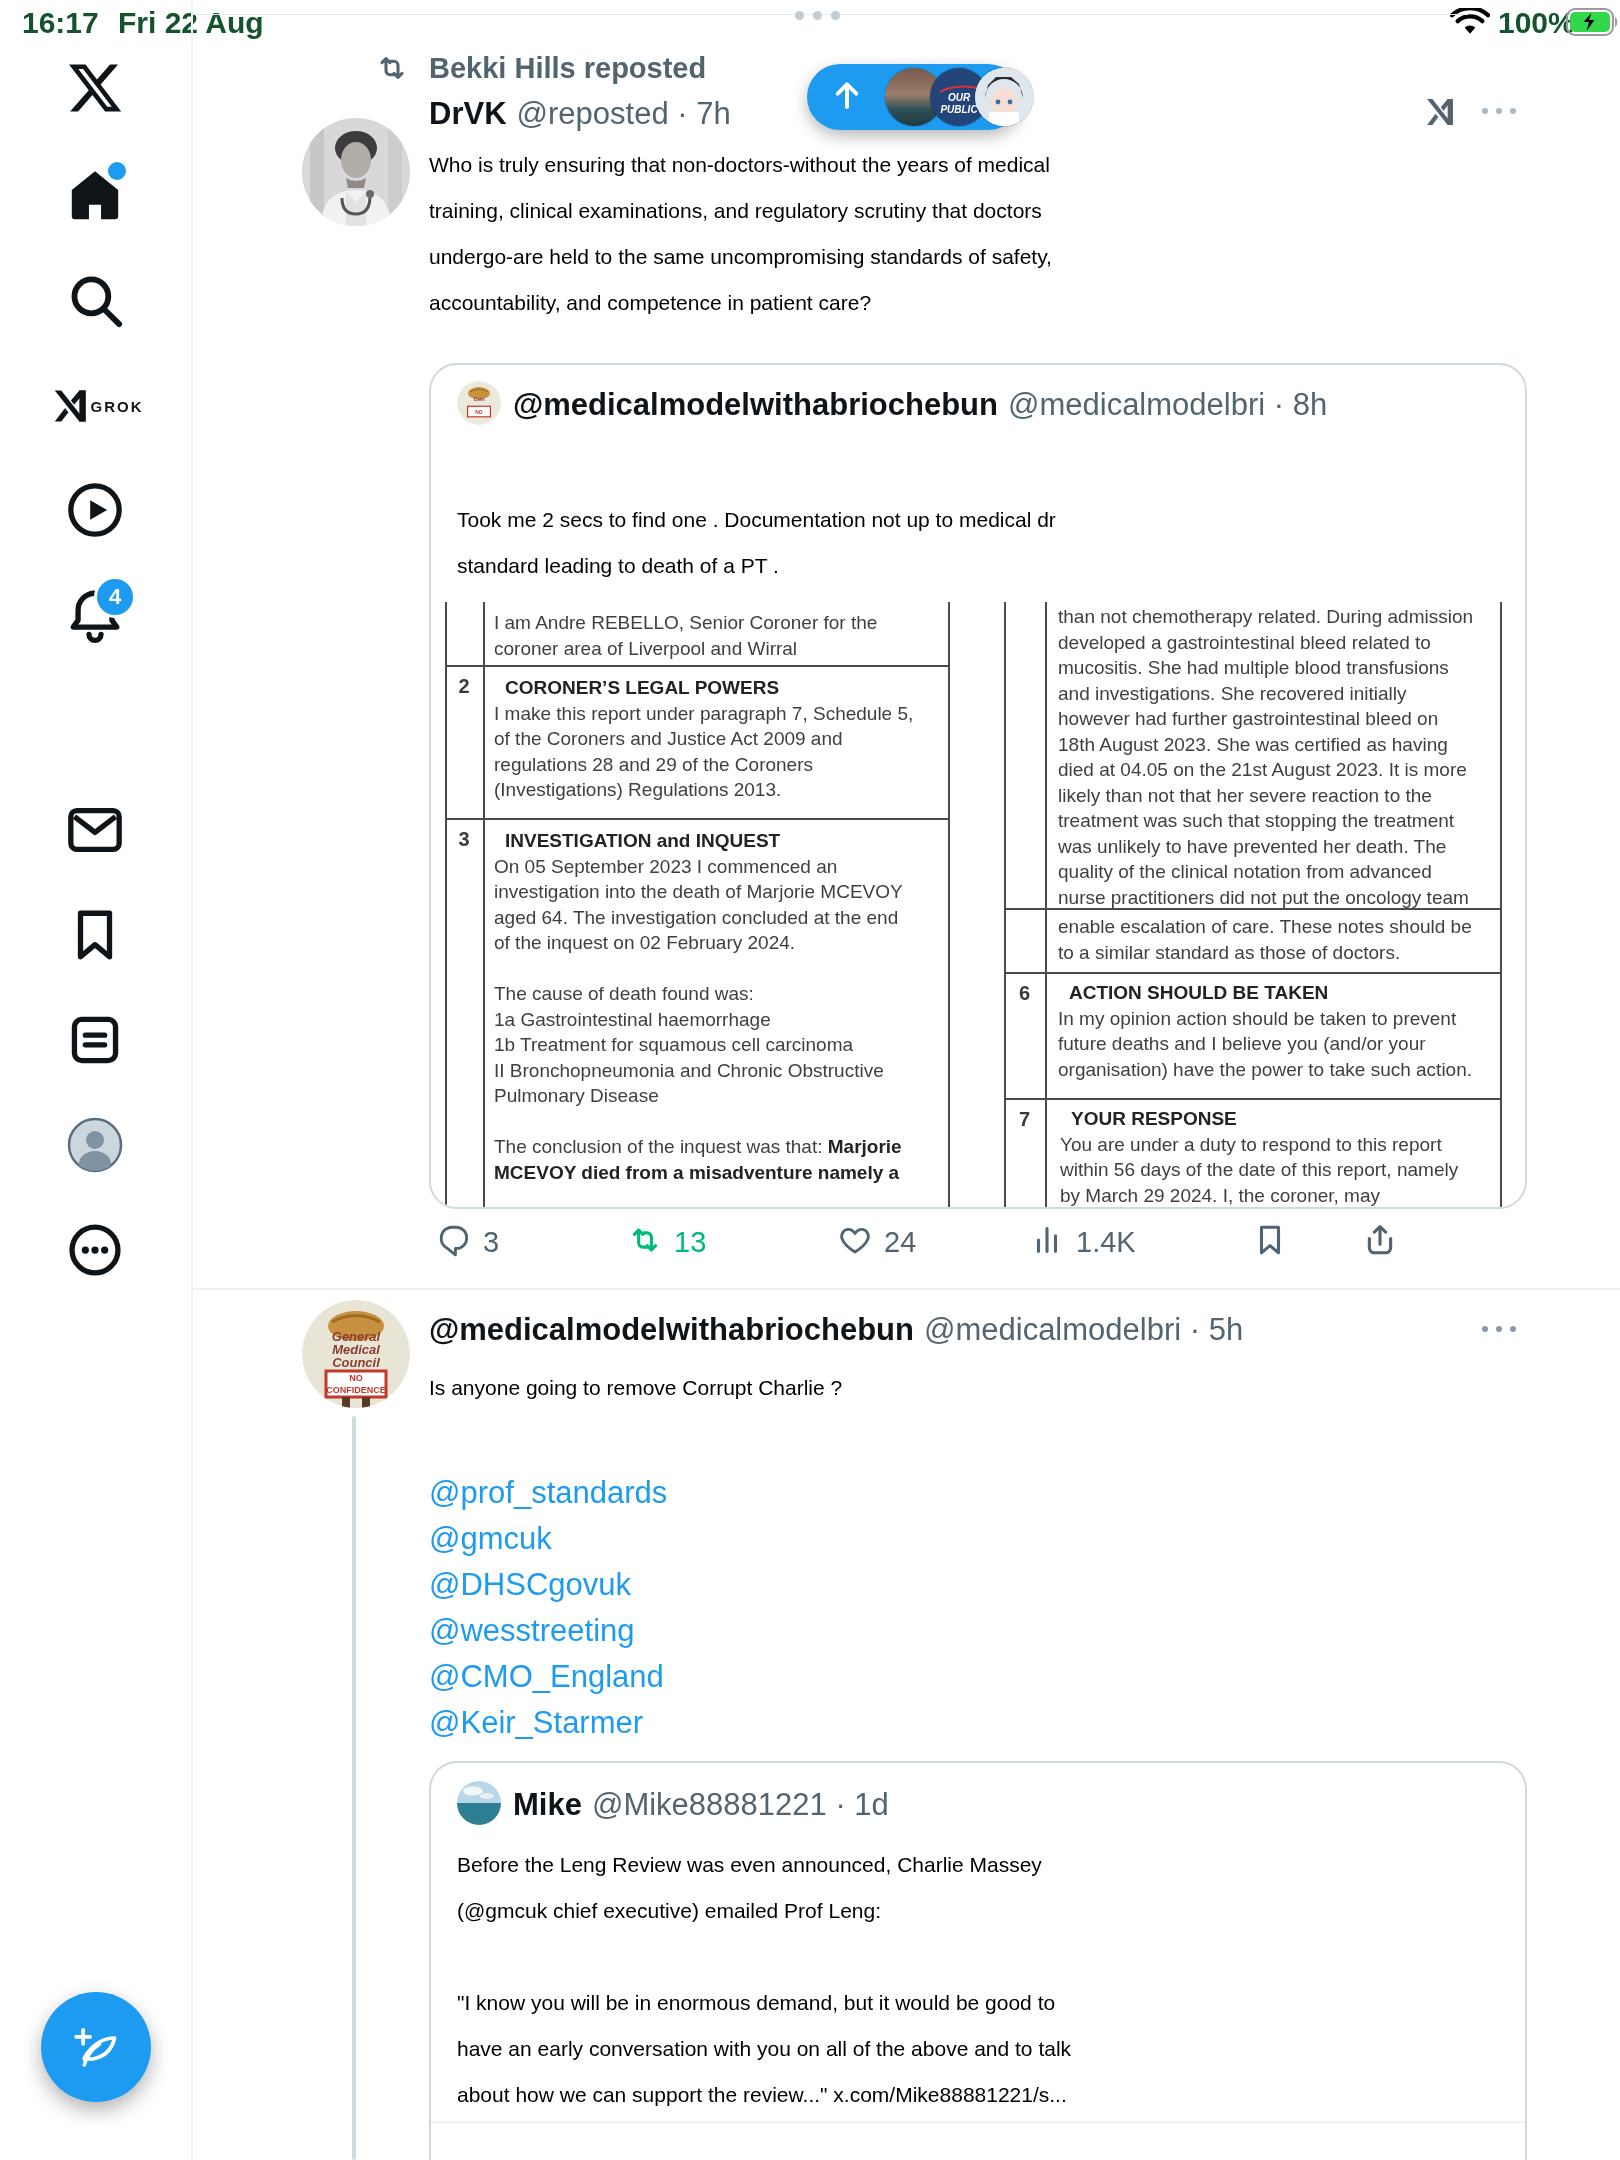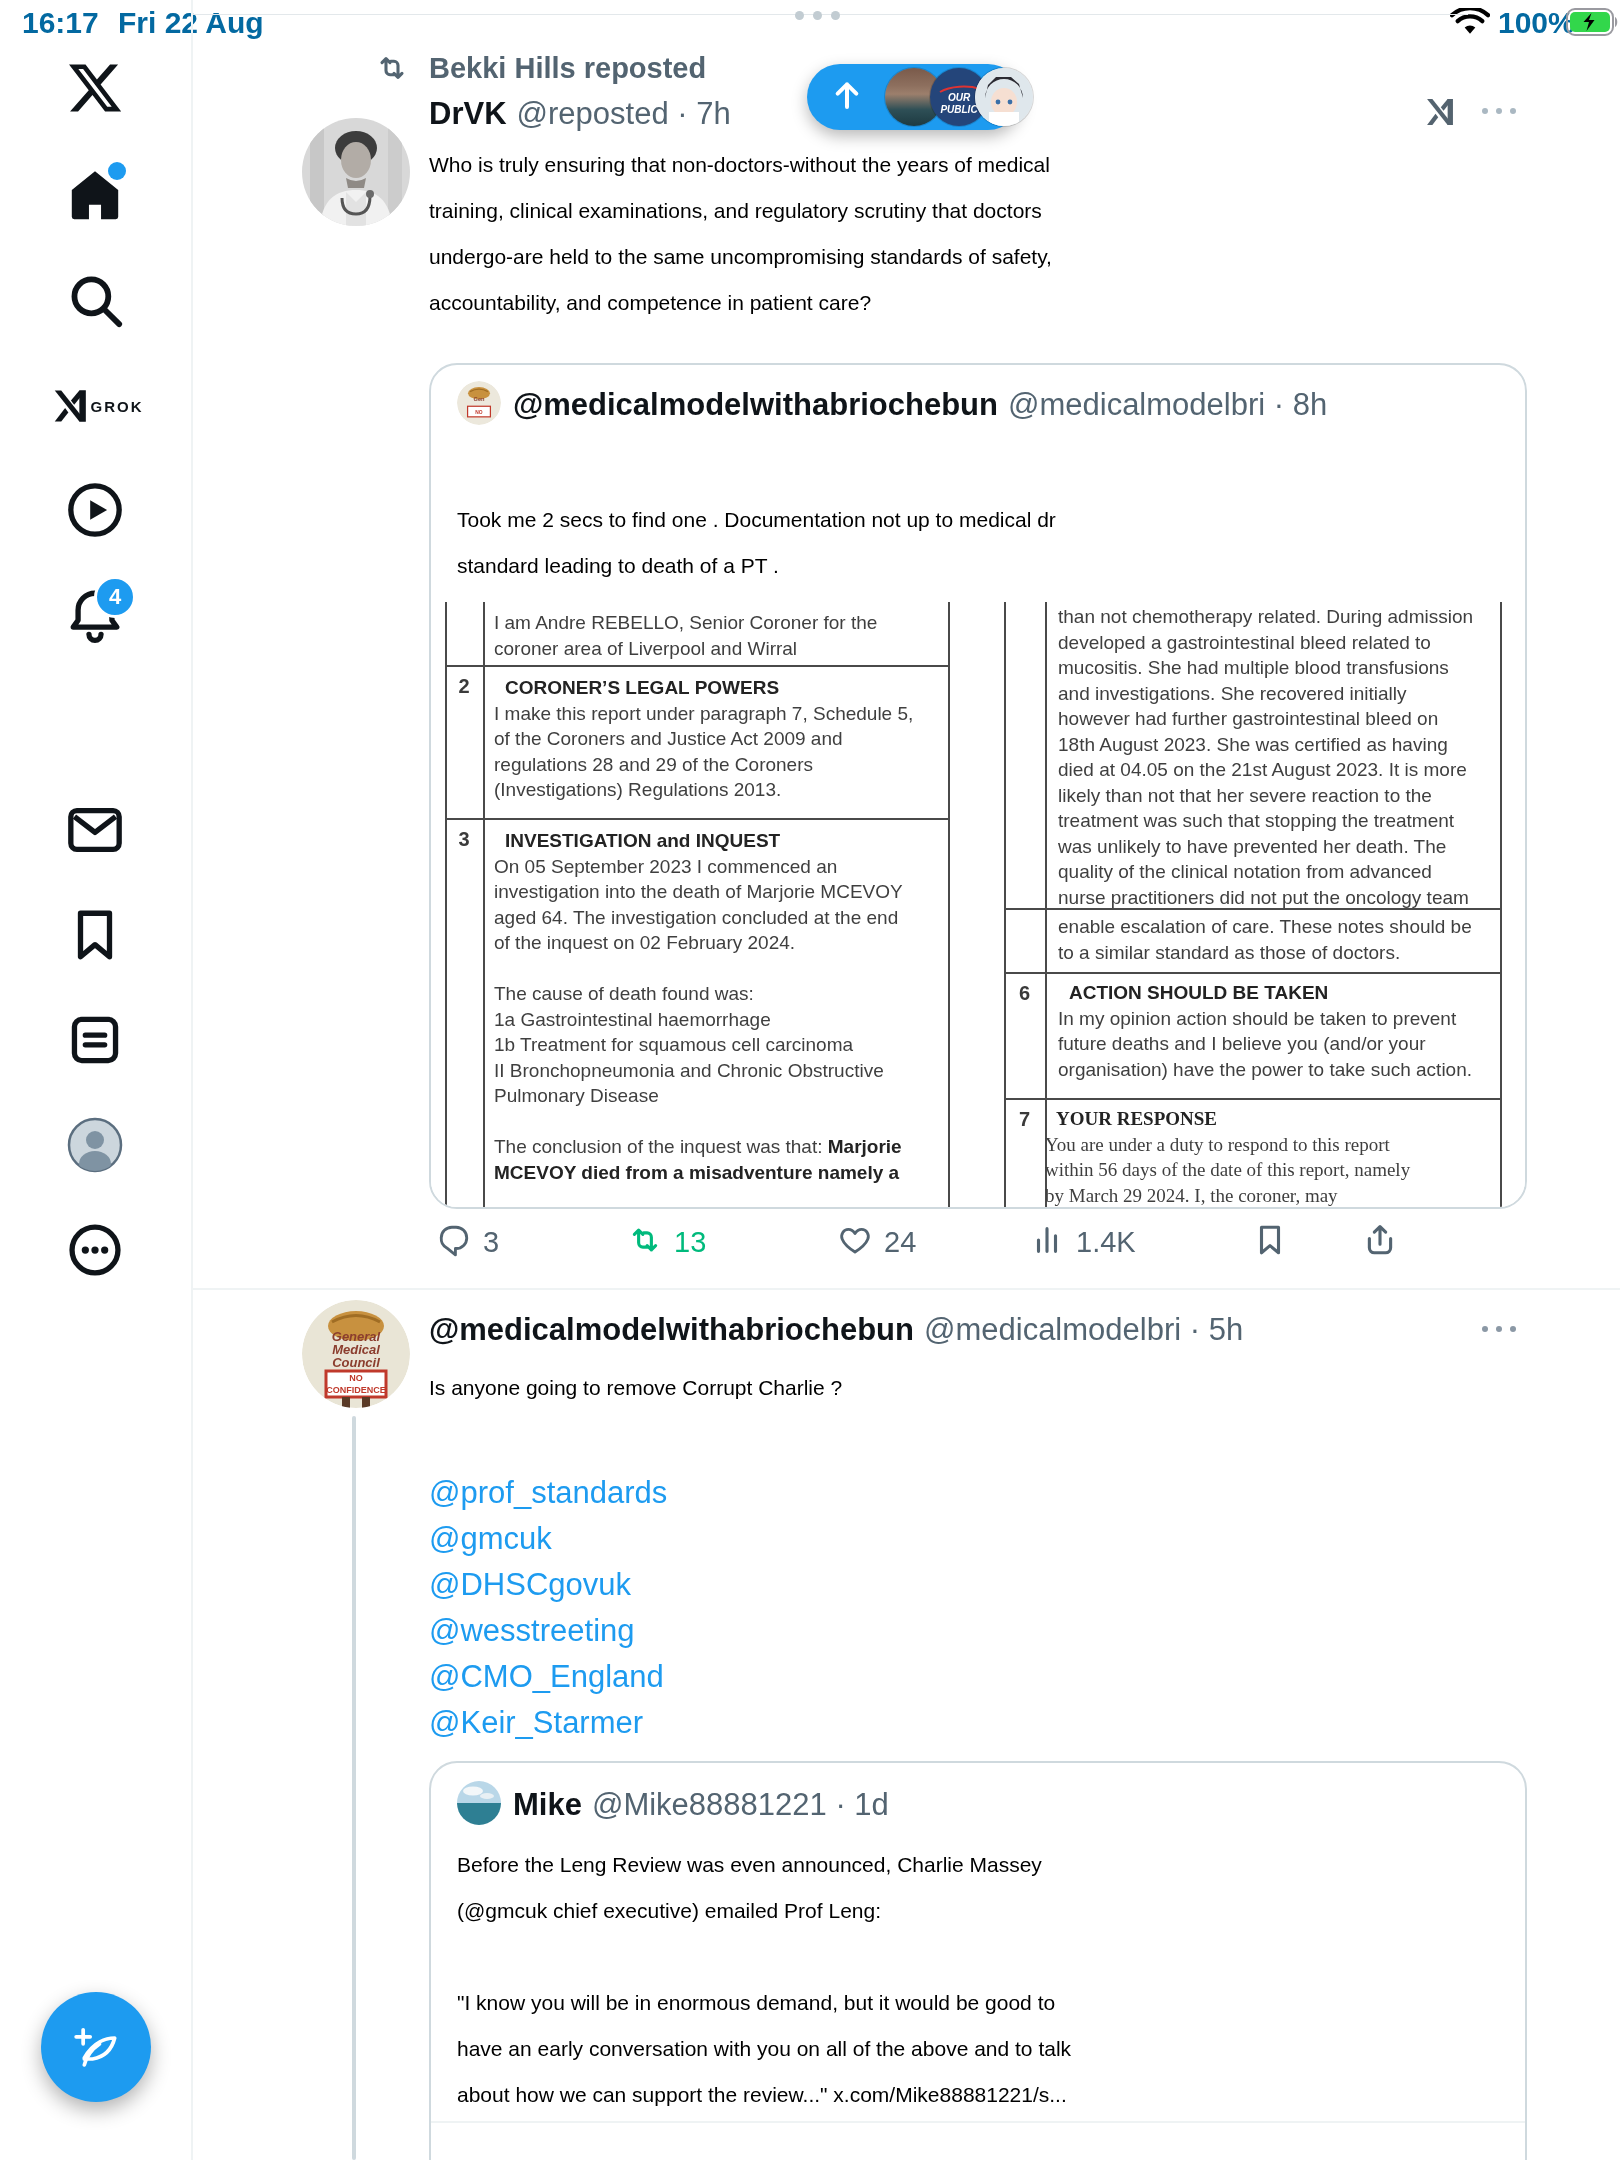--- a/index.html
+++ b/index.html
@@ -3,21 +3,21 @@
 <meta charset="utf-8">
 <style>
   html,body{margin:0;padding:0;background:#fff;}
   #canvas{position:relative;width:1620px;height:2160px;overflow:hidden;background:#fff;
     font-family:"Liberation Sans","DejaVu Sans",sans-serif;color:#0f1419;}
   .abs{position:absolute;}
   .gray{color:#536471;}
   .blue{color:#1d9bf0;}
   .pre{white-space:pre-line;}
   
-  .status-txt{font-size:30px;font-weight:600;color:#0369a1;}
+  .status-txt{font-size:30px;font-weight:600;color:#14532d;}
   
   .side-item{position:absolute;left:63px;width:64px;height:64px;display:flex;align-items:center;justify-content:center;}
   .side-item svg{display:block;}
   .badge{position:absolute;top:-10px;right:-12px;width:36px;height:36px;border-radius:50%;background:#1d9bf0;
     color:#fff;font-size:22px;font-weight:700;display:flex;align-items:center;justify-content:center;border:3px solid #fff;}
   .bluedot{position:absolute;top:-4px;right:-2px;width:18px;height:18px;border-radius:50%;background:#1d9bf0;}
   .grok-label{font-size:15px;font-weight:700;letter-spacing:2px;color:#0f1419;text-align:center;}
   
   .hairline{position:absolute;background:#e3e8eb;height:1px;}
   .divider{position:absolute;background:#eff3f4;height:2px;}
@@ -335,21 +335,21 @@
       <span class="docnum" style="left:573px;top:314px;width:41px;"></span>
       <div class="doctext pre" style="left:627px;top:312px;width:436px;"><b></b><span>enable escalation of care. These notes should be
 to a similar standard as those of doctors.</span></div>
 
       <span class="docnum" style="left:573px;top:380px;width:41px;">6</span>
       <div class="doctext pre" style="left:627px;top:378px;width:436px;"><b>ACTION SHOULD BE TAKEN</b><span>In my opinion action should be taken to prevent
 future deaths and I believe you (and/or your
 organisation) have the power to take such action.</span></div>
 
       <span class="docnum" style="left:573px;top:506px;width:41px;">7</span>
-      <div class="doctext pre" style="left:614px;top:504px;width:436px;font-family:Liberation Serif, serif;"><b>YOUR RESPONSE</b><span>You are under a duty to respond to this report
+      <div class="doctext pre" style="left:629px;top:504px;width:436px;"><b>YOUR RESPONSE</b><span>You are under a duty to respond to this report
 within 56 days of the date of this report, namely
 by March 29 2024. I, the coroner, may</span></div>
     </div>
   </div>
 
   <div class="eng" style="left:437px;top:1222px;">
     <span><svg width="34" height="34" viewBox="0 0 24 24" fill="none" stroke="#536471" stroke-width="2" stroke-linejoin="round">
           <path d="M10.5 3h3A7.5 7.5 0 0 1 21 10.5 7.5 7.5 0 0 1 13.5 18h-.5v4.5L6.9 17.6A7.5 7.5 0 0 1 3 10.5 7.5 7.5 0 0 1 10.5 3z"></path>
         </svg></span>
     <span class="cnt">3</span>

